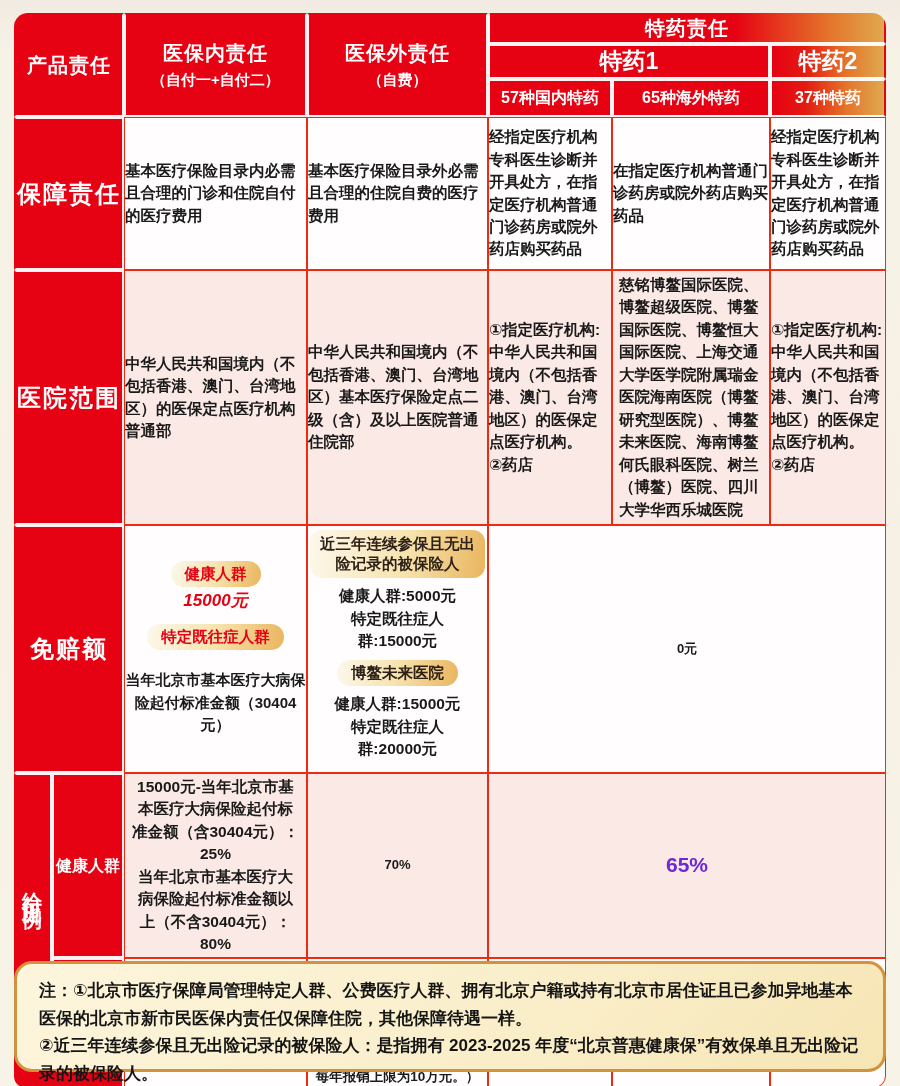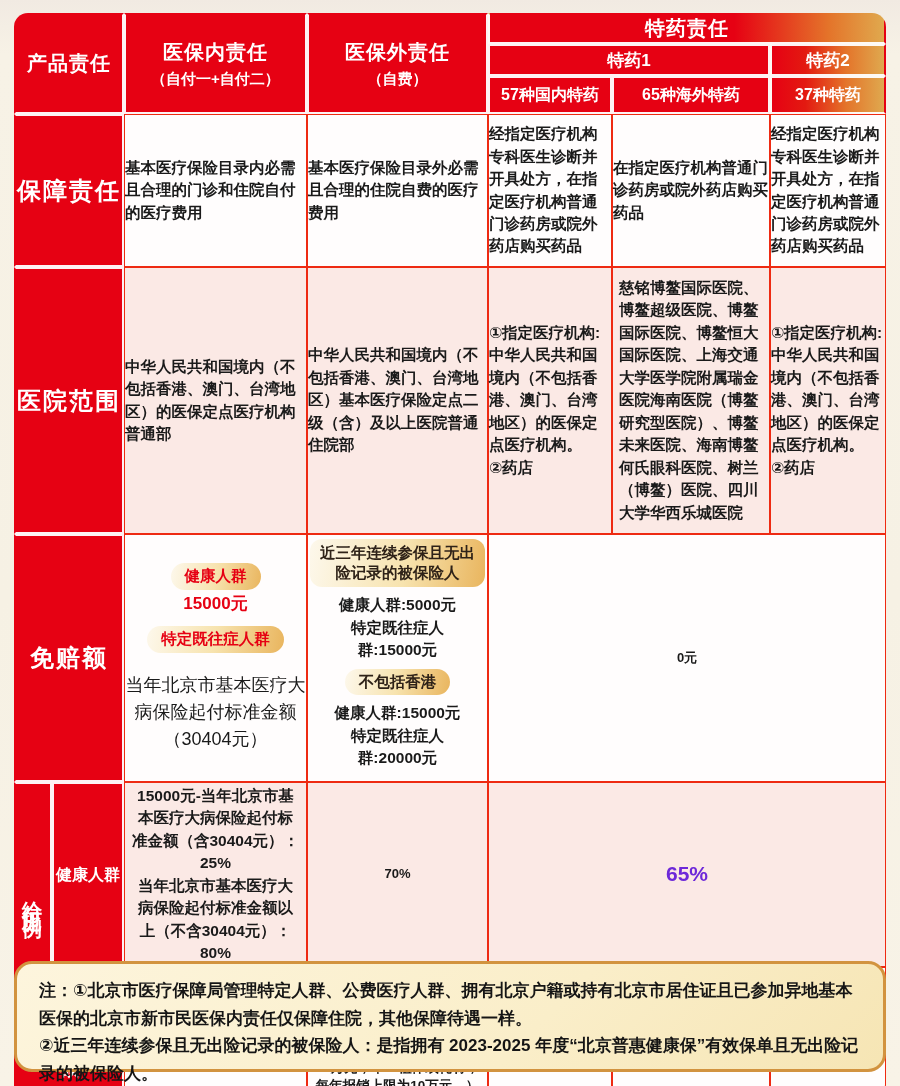--- a/index.html
+++ b/index.html
@@ -32,43 +32,43 @@
   .edge-r{border-right-color:transparent;}
   .edge-b{border-bottom-color:transparent;}
   .c-tl{border-top-left-radius:14px;font-family:Liberation Mono, monospace;}
   .c-tr{border-top-right-radius:14px;}
   .c-bl{border-bottom-left-radius:12px;}
   .c-br{border-bottom-right-radius:12px;}
   .grad-band{background:linear-gradient(90deg,#e60113 0%,#e60113 62%,#e4742a 86%,#e0a94e 100%);}
   .grad-cell{background:linear-gradient(90deg,#e60113 0%,#e31a11 30%,#e4742a 66%,#dfa94f 100%);}
   .h-main{font-size:20px;letter-spacing:1px;text-align:center;}
   .h-sub{font-size:15px;font-weight:bold;margin-top:4px;letter-spacing:0;}
-  .h-mid{font-size:17px;}
+  .h-mid{font-size:23px;}
   .h-small{font-size:16px;}
   .lab{font-size:24px;letter-spacing:2px;}
   .lab-sm{font-size:16px;letter-spacing:0;line-height:1.25;padding:0 2px;}
   .vert span{writing-mode:vertical-rl;text-orientation:upright;letter-spacing:6px;font-size:20px;}
   .top-text{vertical-align:top;text-align:left;padding:9px 10px;}
   .pre{white-space:pre-line;}
   .center{text-align:center;vertical-align:middle;}
   .num{font-size:13px;text-align:center;}
   .red-num{color:#6d28d9;font-weight:bold;font-size:21px;}
   .pill{
     display:inline-block;padding:2px 14px;border-radius:999px;
     background:linear-gradient(100deg,#fdf8ec 0%,#f7e3ae 50%,#e9b55e 100%);
     color:#e60113;font-weight:bold;font-size:15.5px;
   }
   .pill-dark{color:#2e2218;}
   .bigbadge{
     display:inline-block;padding:4px 8px;border-radius:12px;line-height:1.3;
     background:linear-gradient(100deg,#fdf8ec 0%,#f7e3ae 55%,#e9b55e 100%);
     color:#2e2218;font-weight:bold;font-size:15.5px;
   }
-  .ded-val{color:#e60113;font-weight:bold;font-size:17px;margin:2px 4px 10px;}
-  .ded-txt{font-size:18px;font-weight:400;line-height:1.5;margin-top:19px;}
+  .ded-val{color:#e60113;font-weight:bold;font-size:17px;margin:2px 4px 10px;font-style:italic;}
+  .ded-txt{font-size:15px;font-weight:700;line-height:1.5;margin-top:19px;}
   .ded-lines{font-size:15.5px;font-weight:bold;line-height:1.45;margin:7px 16px;}
   .sum-note{font-size:13.5px;font-weight:600;line-height:1.3;}
   .notebox{
     position:absolute;left:14px;top:961px;width:872px;height:111px;
     box-sizing:border-box;border:3px solid #d2933f;border-radius:18px;
     background:linear-gradient(135deg,#fdf5dd 0%,#faeec9 60%,#f6e5b4 100%);
     padding:13px 22px;color:#151515;font-size:17px;font-weight:600;line-height:1.62;
   }
 </style>
 </head>
@@ -118,38 +118,38 @@
       <td class="lc top-text">在指定医疗机构普通门诊药房或院外药店购买药品</td>
       <td class="lc top-text">经指定医疗机构专科医生诊断并开具处方，在指定医疗机构普通门诊药房或院外药店购买药品</td>
     </tr>
 
     <tr style="height:205px">
       <th class="rc edge-l lab" colspan="2">医院范围</th>
       <td class="lc pink top-text">中华人民共和国境内（不包括香港、澳门、台湾地区）的医保定点医疗机构普通部</td>
       <td class="lc pink top-text">中华人民共和国境内（不包括香港、澳门、台湾地区）基本医疗保险定点二级（含）及以上医院普通住院部</td>
       <td class="lc pink top-text pre">①指定医疗机构:中华人民共和国境内（不包括香港、澳门、台湾地区）的医保定点医疗机构。
 ②药店</td>
-      <td class="lc pink top-text" style="padding:9px 6px">慈铭博鳌国际医院、博鳌超级医院、博鳌国际医院、博鳌恒大国际医院、上海交通大学医学院附属瑞金医院海南医院（博鳌研究型医院）、博鳌未来医院、海南博鳌何氏眼科医院、树兰（博鳌）医院、四川大学华西乐城医院</td>
+      <td class="lc pink top-text" style="padding:3px 6px">慈铭博鳌国际医院、博鳌超级医院、博鳌国际医院、博鳌恒大国际医院、上海交通大学医学院附属瑞金医院海南医院（博鳌研究型医院）、博鳌未来医院、海南博鳌何氏眼科医院、树兰（博鳌）医院、四川大学华西乐城医院</td>
       <td class="lc pink top-text pre">①指定医疗机构:中华人民共和国境内（不包括香港、澳门、台湾地区）的医保定点医疗机构。
 ②药店</td>
     </tr>
 
     <tr style="height:175px">
       <th class="rc edge-l lab" colspan="2">免赔额</th>
       <td class="lc center">
         <div><span class="pill">健康人群</span></div>
         <div class="ded-val">15000元</div>
         <div><span class="pill">特定既往症人群</span></div>
         <div class="ded-txt">当年北京市基本医疗大病保险起付标准金额（30404元）</div>
       </td>
       <td class="lc center" style="padding:4px 2px">
         <div><span class="bigbadge">近三年连续参保且无出险记录的被保险人</span></div>
         <div class="ded-lines pre">健康人群:5000元
 特定既往症人群:15000元</div>
-        <div><span class="pill pill-dark">不包括香港</span></div>
+        <div><span class="pill pill-dark">博鳌未来医院</span></div>
         <div class="ded-lines pre">健康人群:15000元
 特定既往症人群:20000元</div>
       </td>
       <td class="lc center num" colspan="3">0元</td>
     </tr>
 
     <tr style="height:162px">
       <th class="rc edge-l vert" rowspan="2">
         <span>给付比例</span>
       </th>

